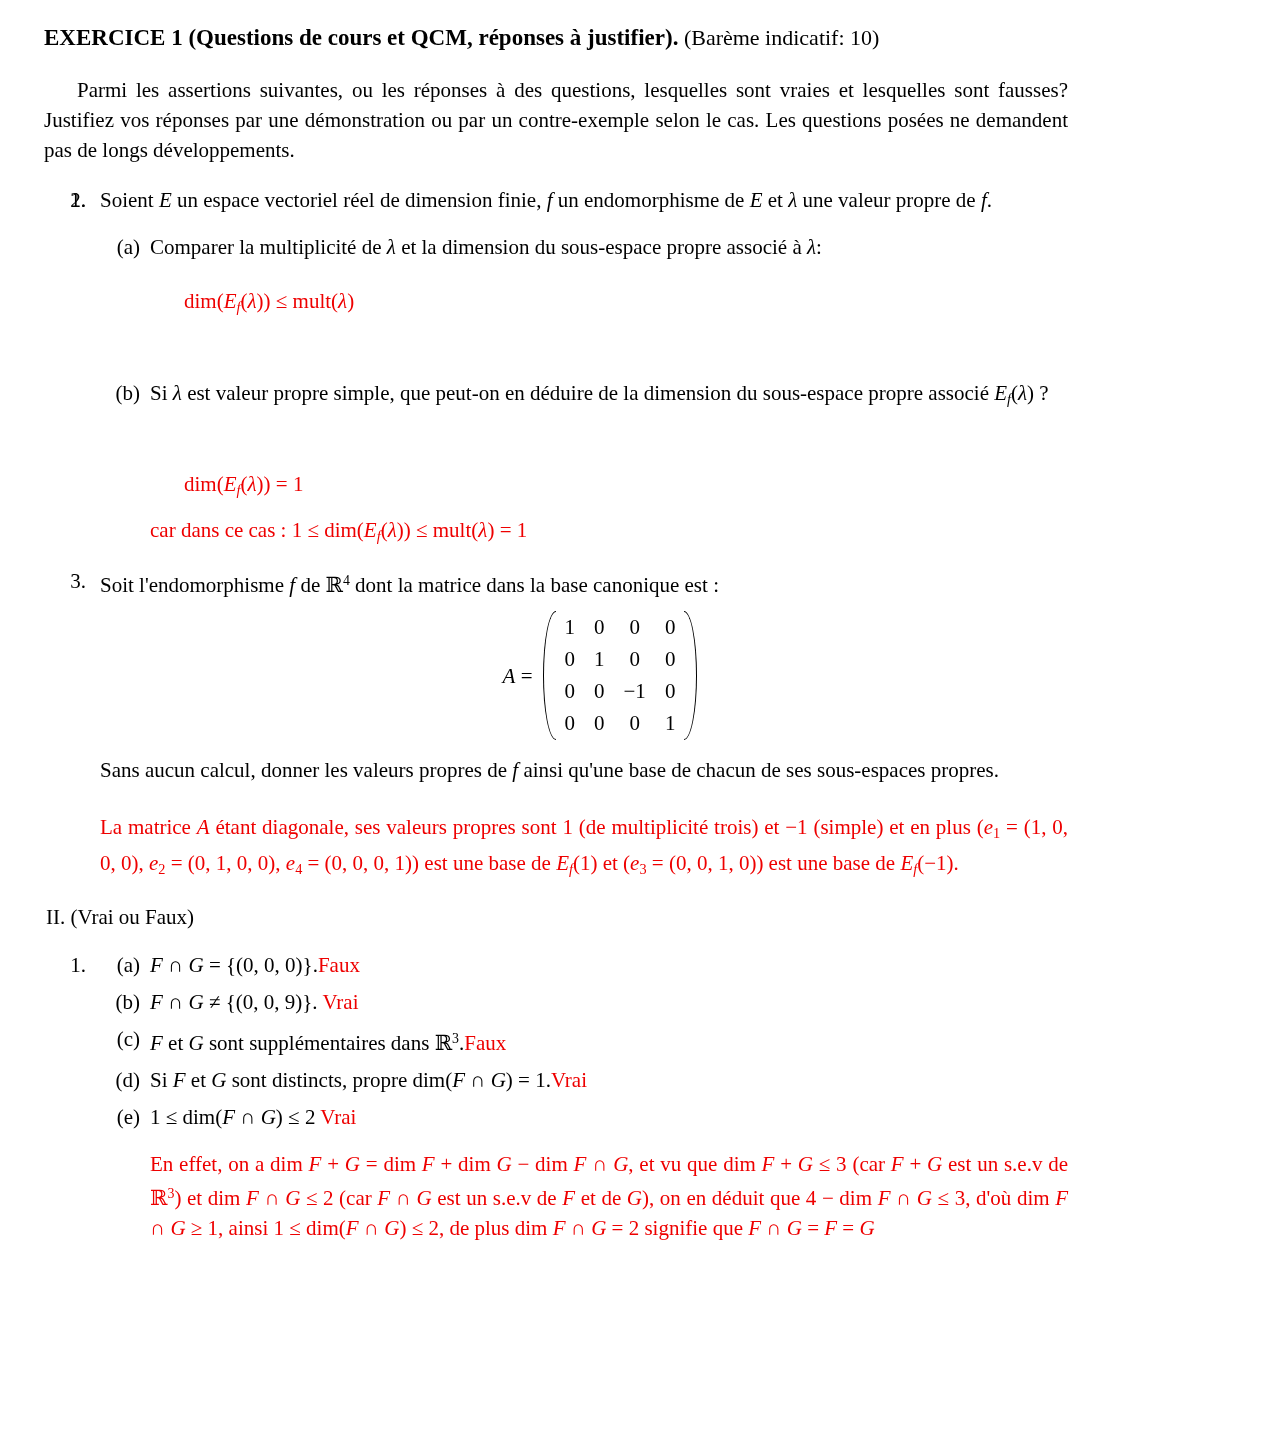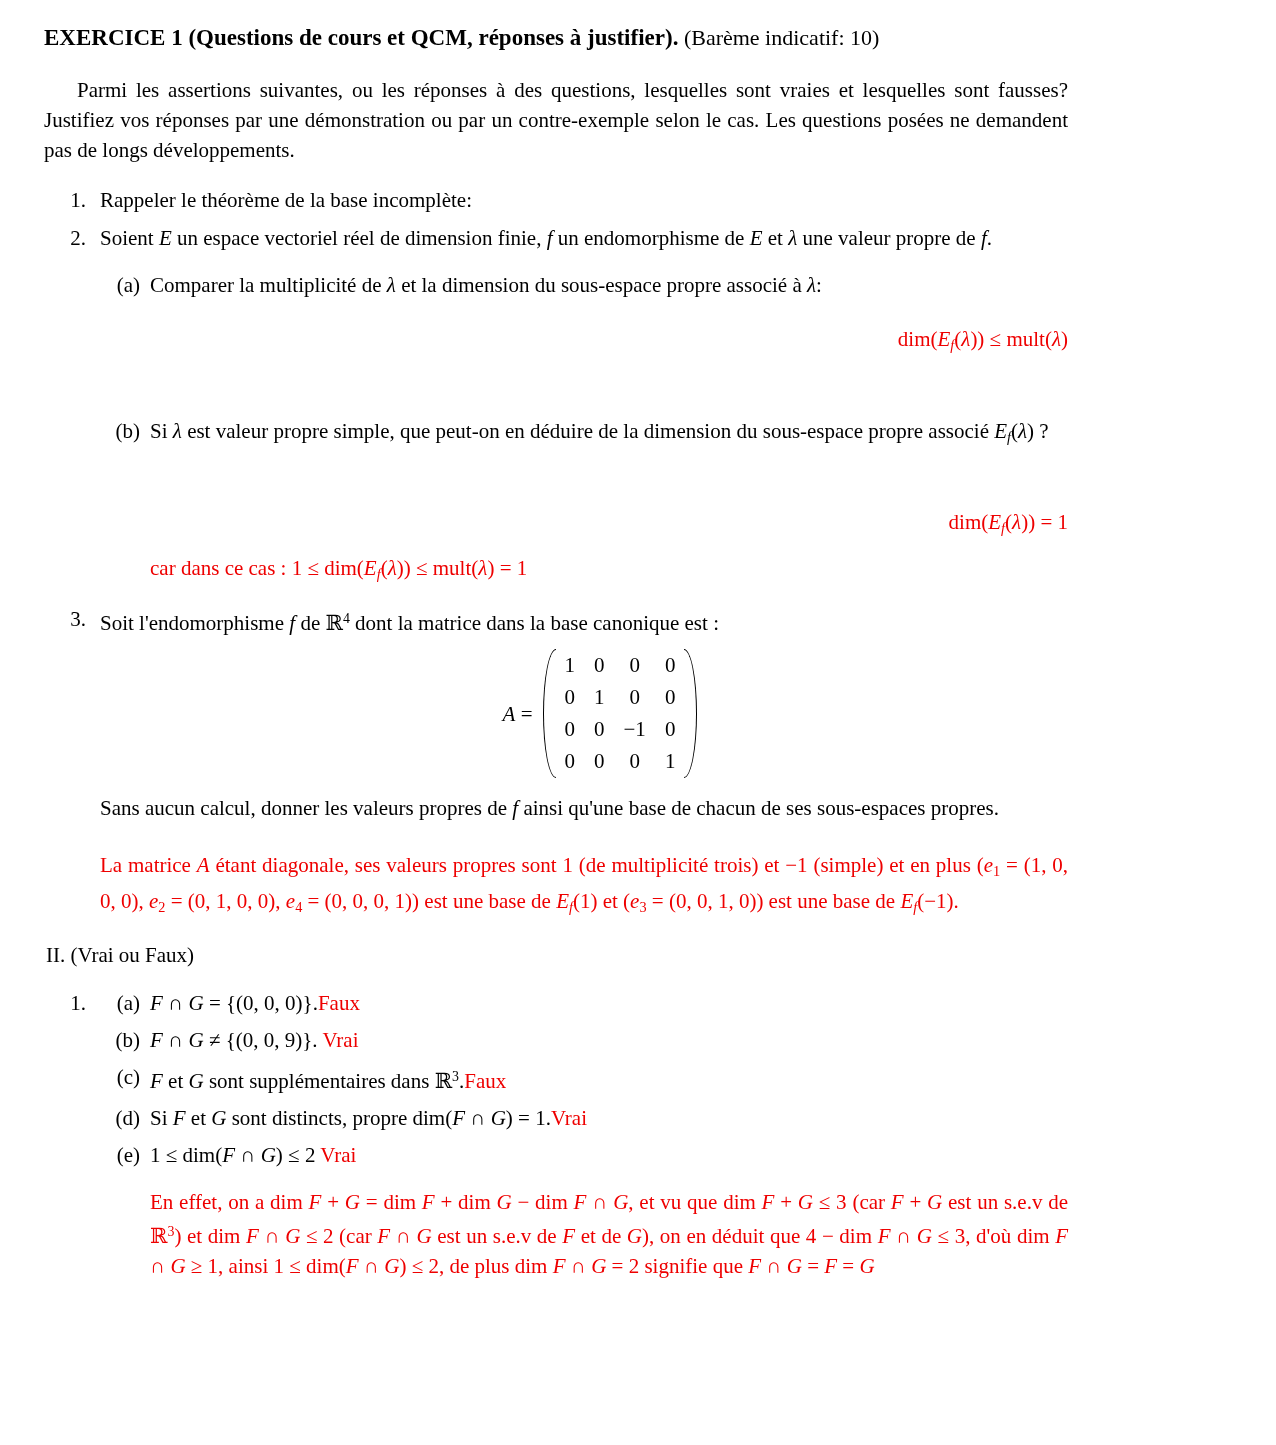--- a/index.html
+++ b/index.html
@@ -29,21 +29,21 @@
   .sec1 { padding-left:34px; }
   .sec2 { padding-left:2px; margin-bottom:18px; }
 
   .item { position:relative; padding-left:56px; }
   .item > .num { position:absolute; left:0; width:42px; text-align:right; }
   .subitem { position:relative; padding-left:106px; }
   .subitem > .num { position:absolute; left:0; width:96px; text-align:right; }
 
   .ind56  { padding-left:56px; }
   .ind106 { padding-left:106px; }
-  .formula { text-align:right; padding-left:140px; }
+  .formula { text-align:left; padding-left:140px; }
 
   .mb7  { margin-bottom:7px; }
   .mb8  { margin-bottom:8px; }
   .mb10 { margin-bottom:10px; }
   .mb13 { margin-bottom:13px; }
   .mb16 { margin-bottom:16px;margin-top:8px; }
   .mb17 { margin-bottom:17px; }
   .mb19 { margin-bottom:19px; }
   .mb24 { margin-bottom:24px; }
   .mb27 { margin-bottom:27px; }
@@ -73,21 +73,20 @@
 
 <div class="page">
 
   <p class="hdr"><span class="b">EXERCICE 1 (Questions de cours et QCM, réponses à justifier).</span><span> (Barème indicatif: 10)</span></p>
 
   <p class="intro just">Parmi les assertions suivantes, ou les réponses à des questions, lesquelles sont vraies et lesquelles sont fausses? Justifiez vos réponses par une démonstration ou par un contre-exemple selon le cas. Les questions posées ne demandent pas de longs développements.</p>
 
 
   <div class="item mb8">
     <span class="num">1.</span>
-    <span>Rappeler le théorème de la base incomplète:</span>
   </div>
 
   <div class="item mb17">
     <span class="num">2.</span>
     <span><span>Soient </span><span class="i">E</span><span> un espace vectoriel réel de dimension finie, </span><span class="i">f</span><span> un endomorphisme de </span><span class="i">E</span><span> et </span><span class="i">λ</span><span> une valeur propre de </span><span class="i">f</span><span>.</span></span>
   </div>
 
   <div class="subitem mb24">
     <span class="num">(a)</span>
     <span><span>Comparer la multiplicité de </span><span class="i">λ</span><span> et la dimension du sous-espace propre associé à </span><span class="i">λ</span><span>:</span></span>

